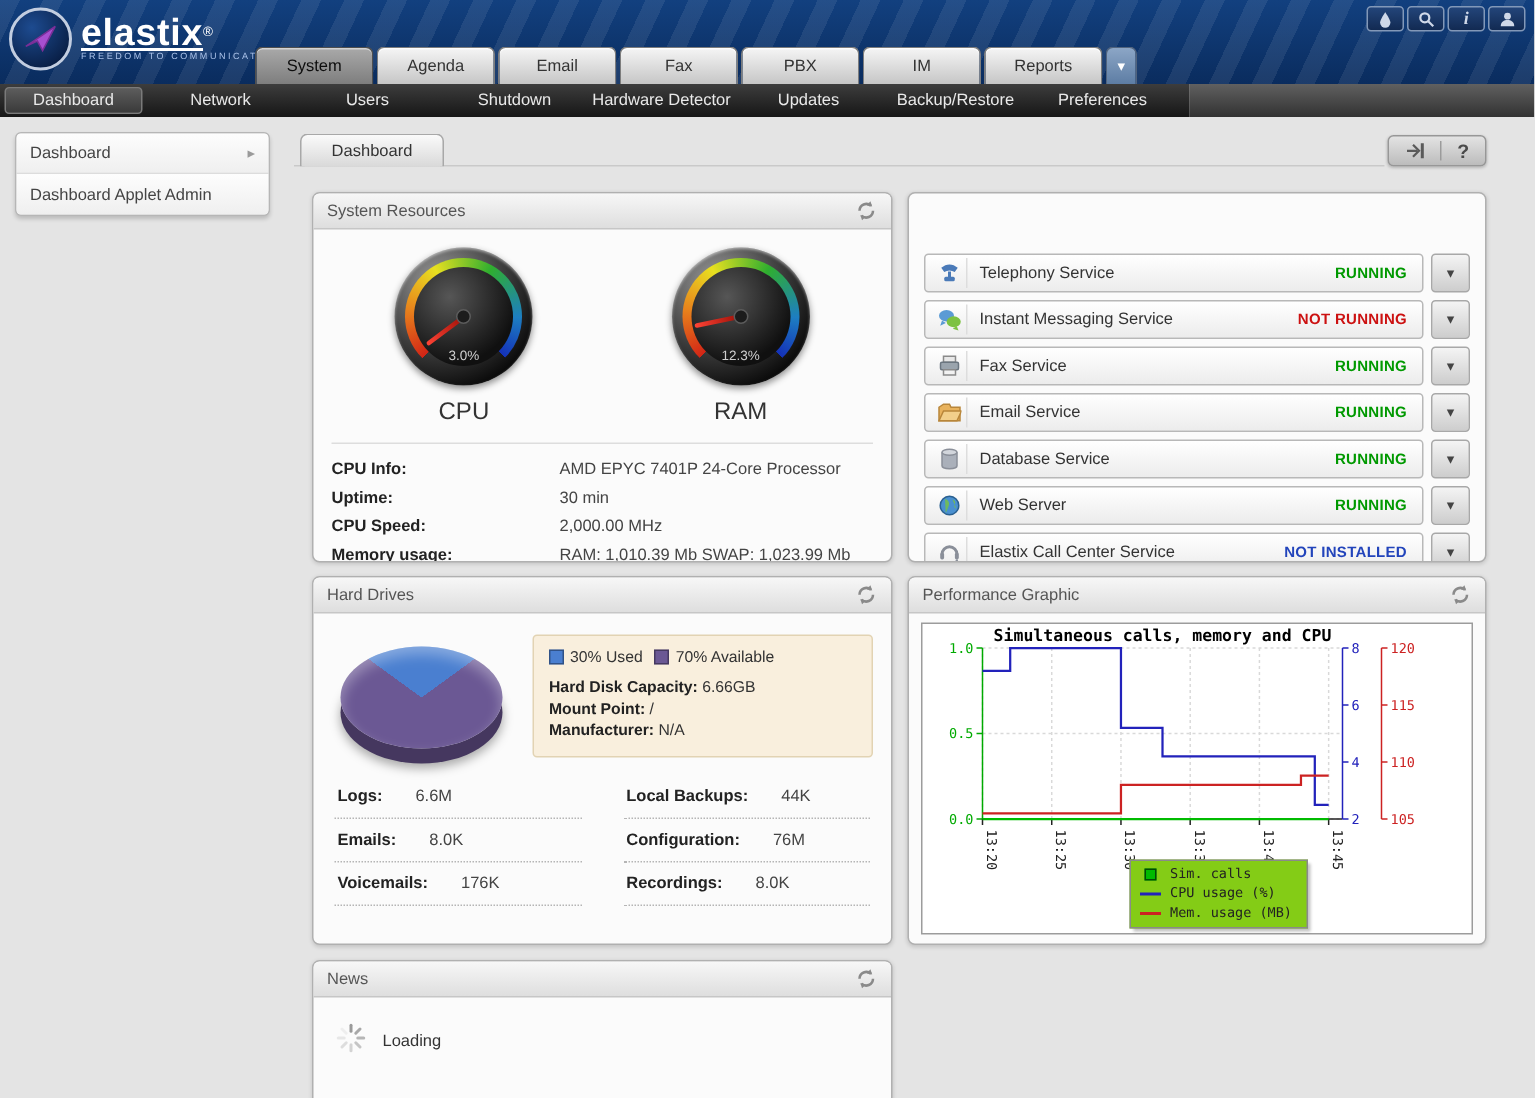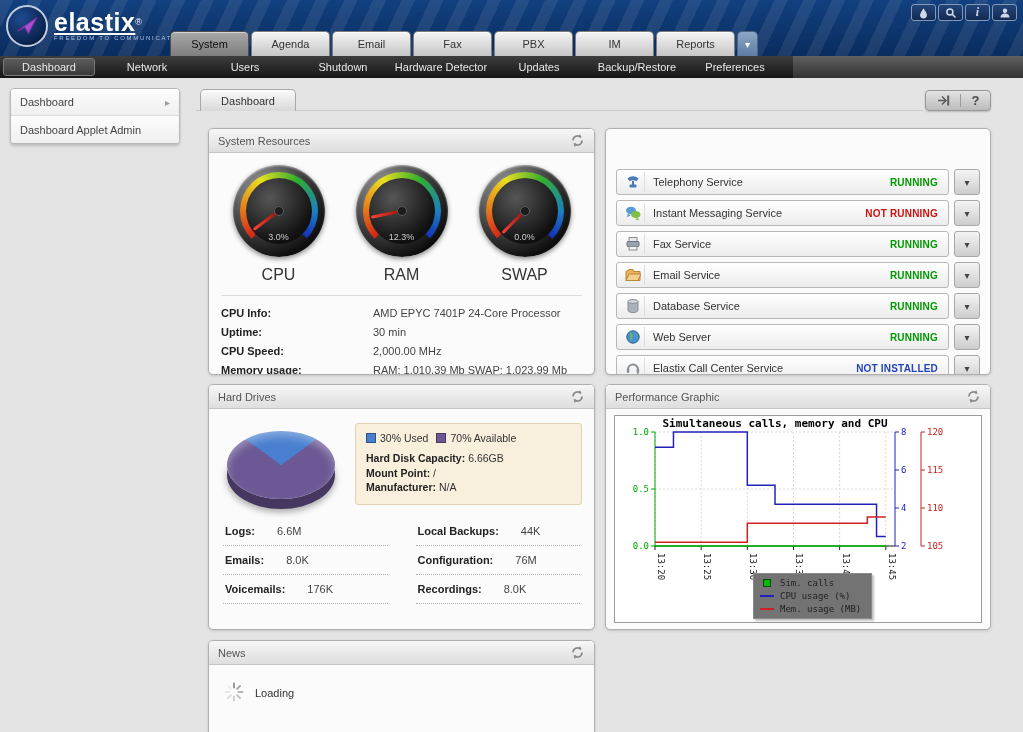--- a/index.html
+++ b/index.html
@@ -127,21 +127,21 @@
   .hdd-info-line{margin:2.5px 0;}
   .hdd-info-line b{color:#222;}
   .hdd-stats{display:grid;grid-template-columns:1fr 1fr;column-gap:28px;padding:8px 14px 0;}
   .stat{display:flex;gap:22px;padding:8px 2px;border-bottom:1px dotted #b5b5b5;font-size:11px;align-items:baseline;}
   .stat b{color:#222;}
   .stat span{color:#444;}
 
   
   .perf-body{padding:6px 8px;}
   .chart-box{position:relative;width:368px;height:208px;background:#fff;border:1px solid #9c9c9c;}
-  .chart-legend{position:absolute;left:138px;bottom:3px;background:#737373;border:1px solid #8a8a8a;
+  .chart-legend{position:absolute;left:138px;bottom:3px;background:#84cc16;border:1px solid #8a8a8a;
     box-shadow:2px 2px 2px rgba(0,0,0,.25);padding:4px 10px 4px 6px;display:flex;flex-direction:column;gap:3px;}
   .lg-row{display:flex;align-items:center;gap:6px;font-family:"DejaVu Sans Mono",monospace;font-size:9px;color:#222;}
   .lg-mkc{width:14px;display:flex;align-items:center;justify-content:center;}
   .lg-mk{display:inline-block;}
 
   
   .news-body{display:flex;align-items:center;gap:10px;padding:16px 14px;font-size:11px;color:#333;}
 </style>
 </head>
 <body>
@@ -258,30 +258,20 @@
       </div>
       <div class="gauge-wrap">
         <div class="gauge">
             <div class="ring"></div>
             <div class="face"></div>
             <div class="needle" style="transform: rotate(-101.79deg);"></div>
             <div class="hub"></div>
             <div class="gauge-value">12.3%</div>
           </div>
         <div class="gauge-label">RAM</div>
-      </div>
-      <div class="gauge-wrap">
-        <div class="gauge">
-            <div class="ring"></div>
-            <div class="face"></div>
-            <div class="needle" style="transform: rotate(-135deg);"></div>
-            <div class="hub"></div>
-            <div class="gauge-value">0.0%</div>
-          </div>
-        <div class="gauge-label">SWAP</div>
       </div>
     </div>
     <div class="sr-divider"></div>
     <div class="info-rows">
       <div class="info-row">
           <span class="info-label">CPU Info:</span>
           <span class="info-value">AMD EPYC 7401P 24-Core Processor</span>
         </div>
       <div class="info-row">
           <span class="info-label">Uptime:</span>

